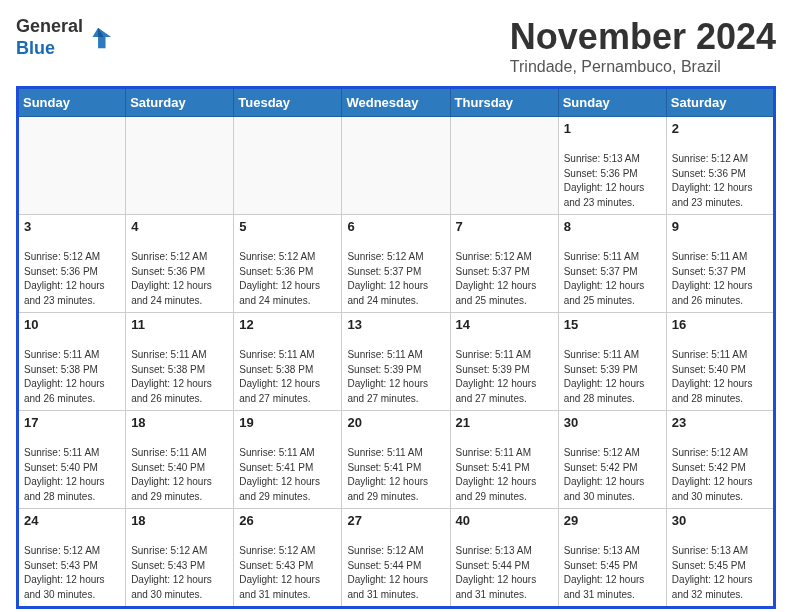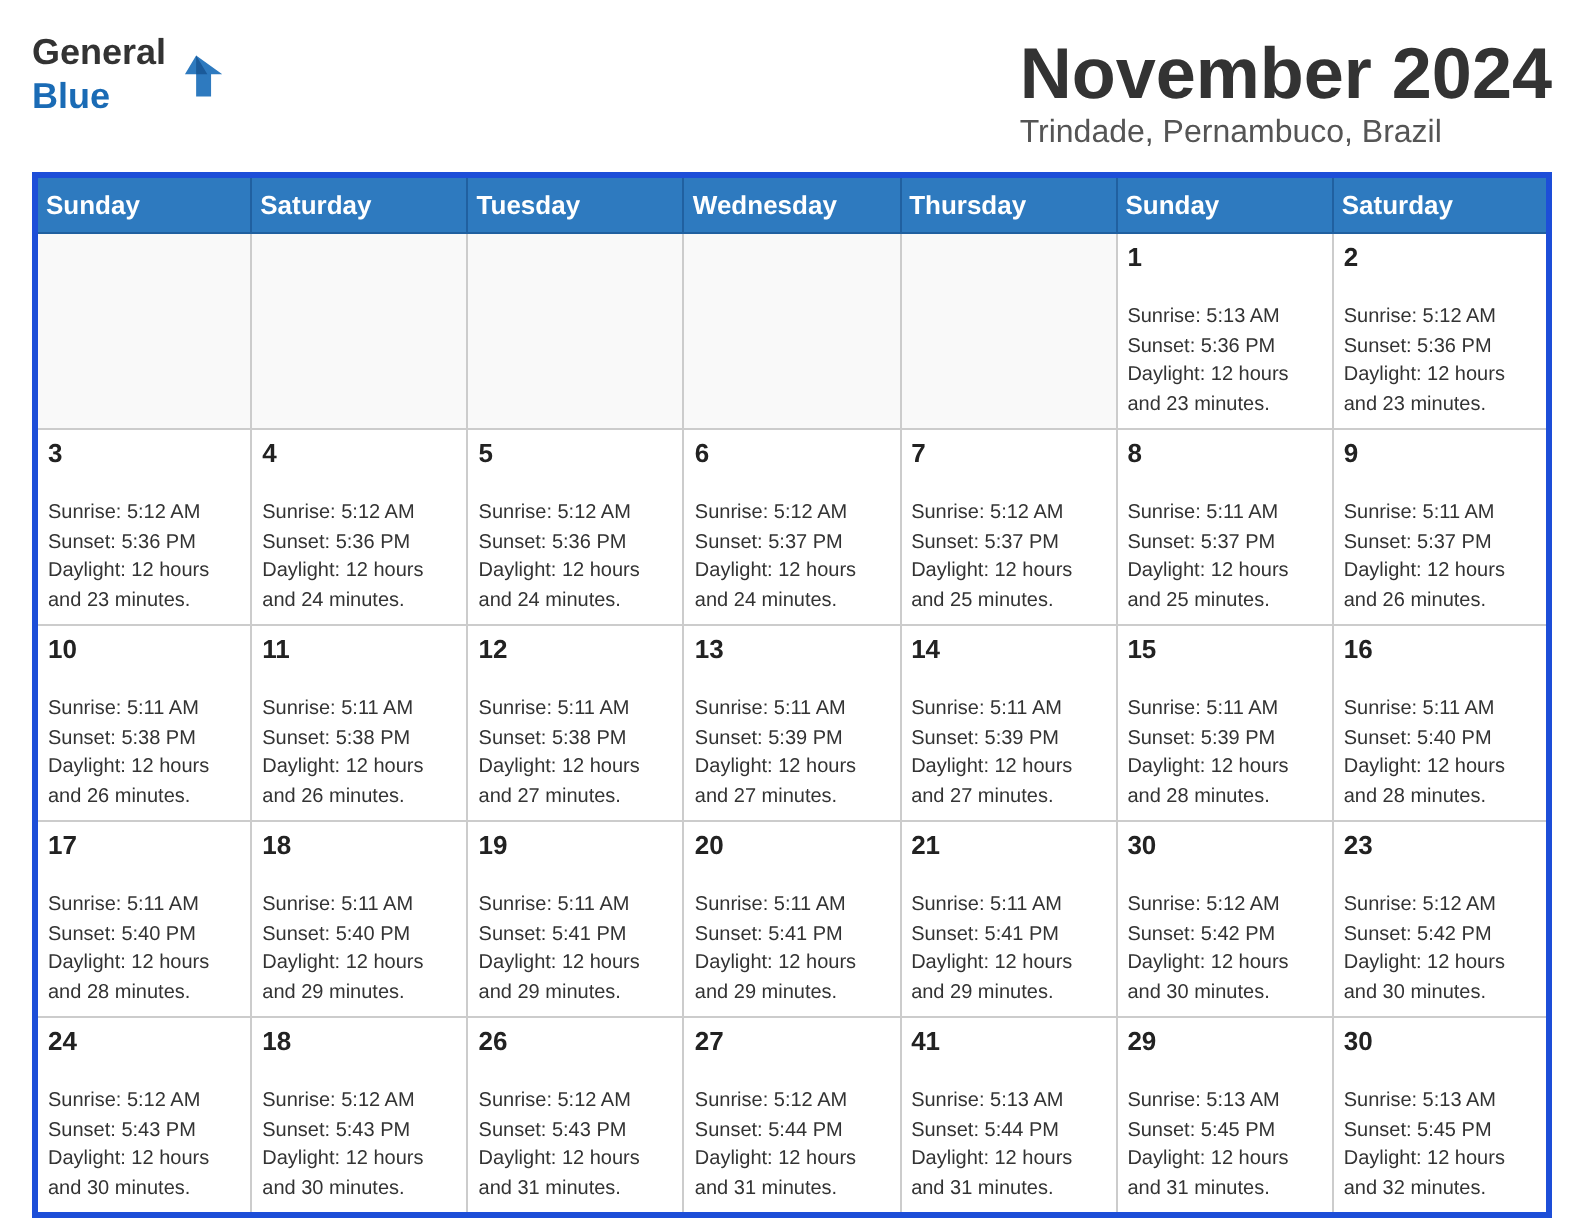--- a/index.html
+++ b/index.html
@@ -319,21 +319,21 @@
 and 31 minutes.</div>
         </td>
         <td>
           <span class="day-number">27</span>
           <div class="day-info" style="white-space: pre-line;">Sunrise: 5:12 AM
 Sunset: 5:44 PM
 Daylight: 12 hours
 and 31 minutes.</div>
         </td>
         <td>
-          <span class="day-number">41</span>
+          <span class="day-number">40</span>
           <div class="day-info" style="white-space: pre-line;">Sunrise: 5:13 AM
 Sunset: 5:44 PM
 Daylight: 12 hours
 and 31 minutes.</div>
         </td>
         <td>
           <span class="day-number">29</span>
           <div class="day-info" style="white-space: pre-line;">Sunrise: 5:13 AM
 Sunset: 5:45 PM
 Daylight: 12 hours

